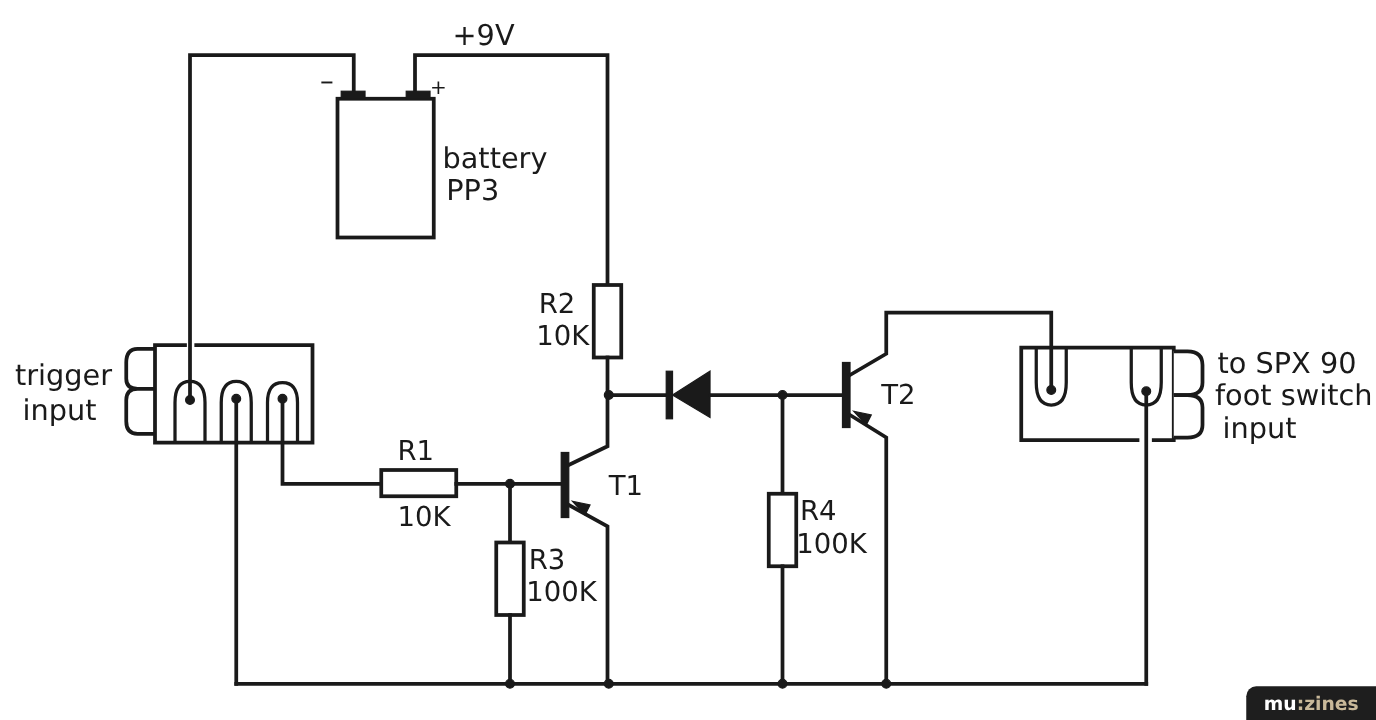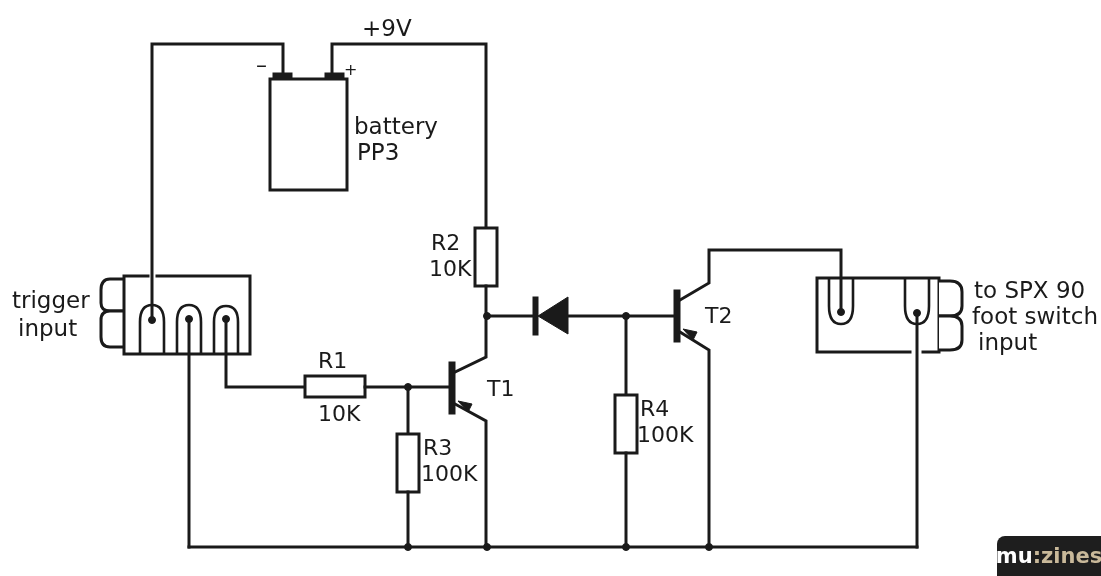--- a/index.html
+++ b/index.html
@@ -5,24 +5,24 @@
     html, body { margin: 0; padding: 0; background: #ffffff; }
     body { width: 1101px; height: 576px; position: relative; overflow: hidden; }
     svg { position: absolute; left: 0; top: 0; }
     .wire { stroke: #1a1a1a; stroke-width: 3; fill: none; stroke-linecap: square; stroke-linejoin: miter; }
     .thin { stroke: #1a1a1a; stroke-width: 2.6; fill: none; }
     .body { stroke: #1a1a1a; stroke-width: 3; fill: #ffffff; }
     .solid { fill: #1a1a1a; stroke: #1a1a1a; }
     .lbl { font-family: "DejaVu Sans", sans-serif; fill: #1a1a1a; font-size: 22px; }
     .lbl-lg { font-family: "DejaVu Sans", sans-serif; fill: #1a1a1a; font-size: 23px; }
     .badge {
-      position: absolute; right: 0; bottom: 0; width: 104px; height: 40px;
+      position: absolute; right: 0; bottom: 0; width: 104px; height: 27px;
       background: #1e1e1e; border-top-left-radius: 8px;
       display: flex; align-items: center; justify-content: center;
-      font-family: "DejaVu Sans", sans-serif; font-weight: bold; font-size: 21px;
+      font-family: "DejaVu Sans", sans-serif; font-weight: bold; font-size: 15px;
     }
     .badge .a { color: #ffffff; }
     .badge .b { color: #c9b99a; }
   </style>
 </head>
 <body>
 
 <svg width="1101" height="576" viewBox="0 0 1101 576">
 
   <g>

